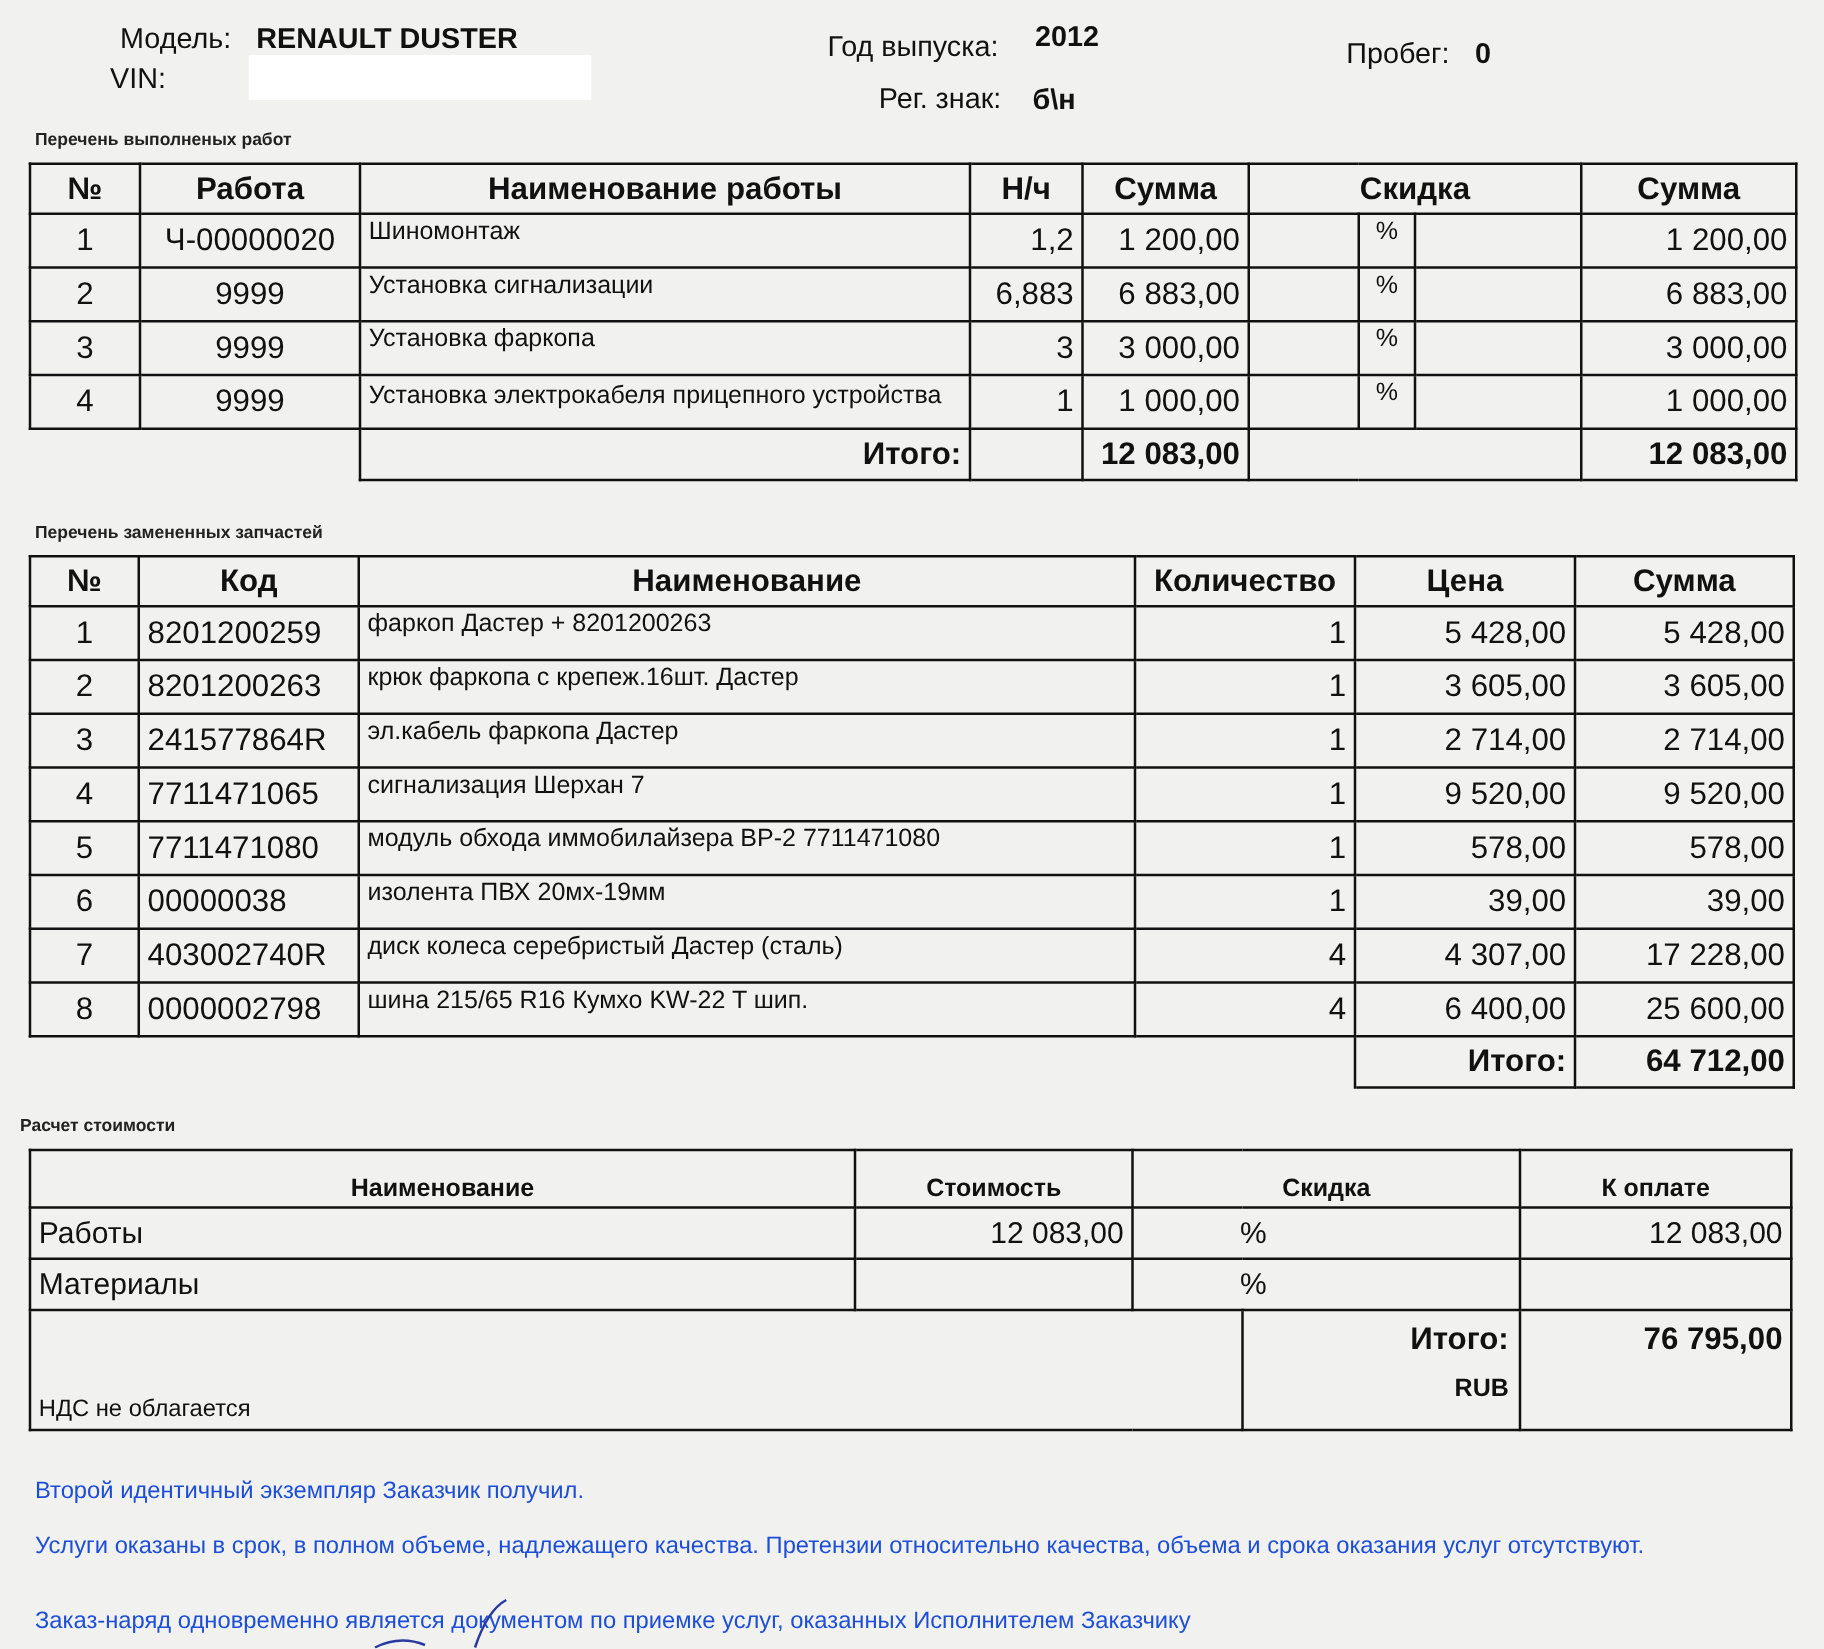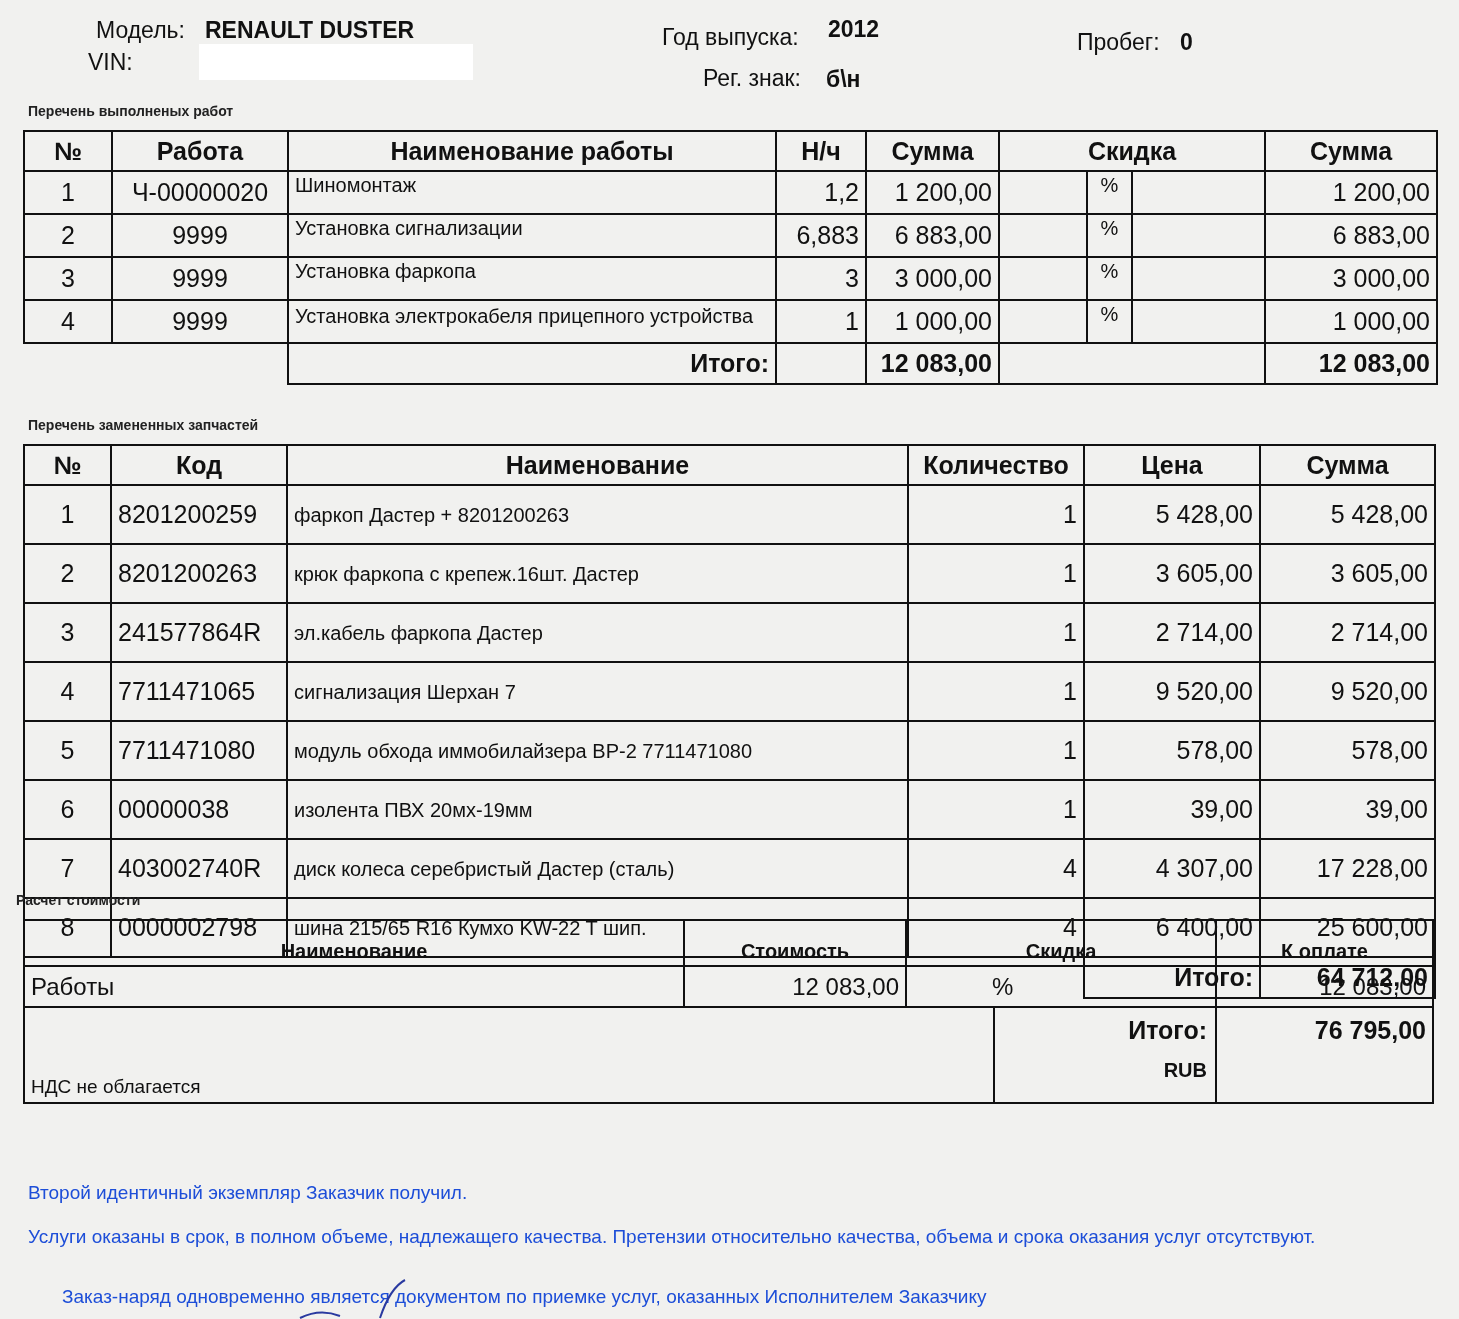--- a/index.html
+++ b/index.html
@@ -27,21 +27,21 @@
   #works th { font-size: 25px; height: 38px; }
   #works td { font-size: 25px; height: 39px; }
   #works td.name { font-size: 20px; vertical-align: top; padding-top: 2px; }
   #works td.pct { font-size: 20px; vertical-align: top; padding-top: 2px; }
   #works td.noborder { border: none; }
   .works-total td { font-weight: bold; }
 
   
   #parts th { font-size: 25px; height: 38px; }
   #parts td { font-size: 25px; height: 39px; }
-  #parts td.name { font-size: 20px; vertical-align: top; padding-top: 18px; }
+  #parts td.name { font-size: 20px; vertical-align: top; padding-top: 2px; }
   #parts td.noborder { border: none; }
 
   
   #cost th { font-size: 20px; height: 42px; vertical-align: bottom; padding-bottom: 2px; }
   #cost td { font-size: 24px; height: 39px; }
   #cost td.pct { font-size: 24px; padding-left: 85px; text-align: left; }
 
   .note { font-size: 19px; color: #1d4ed8; }
 </style>
 </head>
@@ -249,29 +249,35 @@
     <th colspan="2">Скидка</th>
     <th>К оплате</th>
   </tr>
   <tr>
     <td class="lft">Работы</td>
     <td class="num">12 083,00</td>
     <td colspan="2" class="pct">%</td>
     <td class="num">12 083,00</td>
   </tr>
   <tr>
+    <td class="lft">Материалы</td>
+    <td class="num"></td>
+    <td colspan="2" class="pct">%</td>
+    <td class="num"></td>
+  </tr>
+  <tr>
     <td colspan="3" style="height:86px; vertical-align:bottom; font-size:19px; padding-bottom:4px; border-right:2px solid #111;">НДС не облагается</td>
     <td style="height:86px; vertical-align:top; text-align:right; padding:0 8px;">
       <div style="font-size:25px; font-weight:bold; margin-top:8px;">Итого:</div>
       <div style="font-size:20px; font-weight:bold; margin-top:14px;">RUB</div>
     </td>
     <td style="height:86px; vertical-align:top; text-align:right; font-size:25px; font-weight:bold; padding-top:8px;">76 795,00</td>
   </tr>
 </tbody>
   </table>
 
 <div class="abs note" style="left:28px; top:1182px;">Второй идентичный экземпляр Заказчик получил.</div>
 <div class="abs note" style="left:28px; top:1226px; width:1400px; line-height:22px;">Услуги оказаны в срок, в полном объеме, надлежащего качества. Претензии относительно качества, объема и срока оказания услуг отсутствуют.</div>
-<div class="abs note" style="left:28px; top:1286px;margin-left:34px;">Заказ-наряд одновременно является документом по приемке услуг, оказанных Исполнителем Заказчику</div>
+<div class="abs note" style="left:28px; top:1286px;">Заказ-наряд одновременно является документом по приемке услуг, оказанных Исполнителем Заказчику</div>
 
 <svg class="abs" style="left:280px; top:1278px;" width="140" height="41">
   <path d="M20 40 Q 40 30 60 38 M 100 40 Q 110 10 125 2" stroke="#2a3aa0" stroke-width="2" fill="none"></path>
 </svg>
 
 </body></html>

